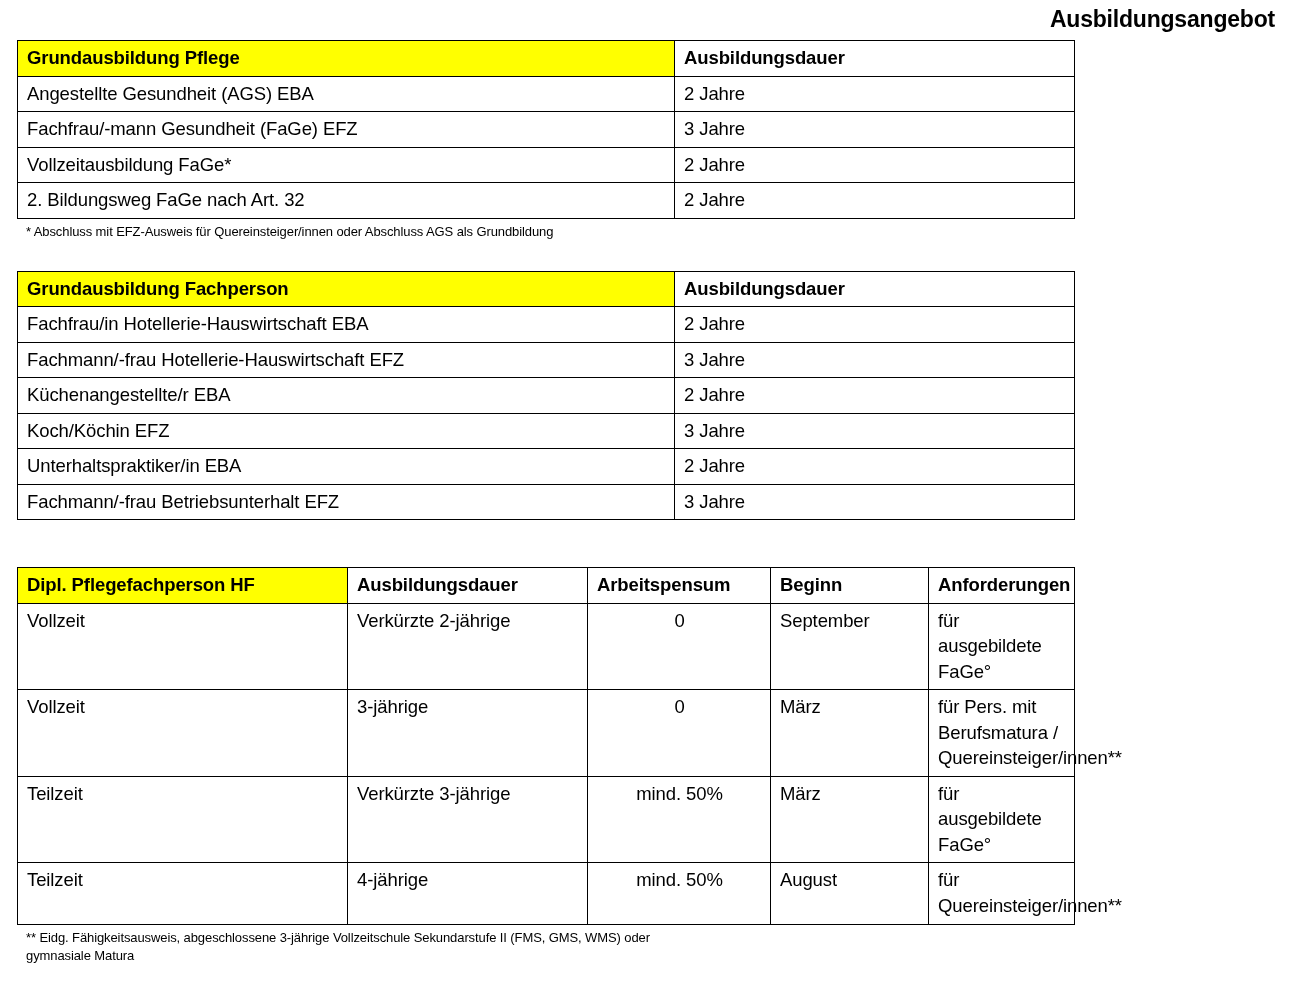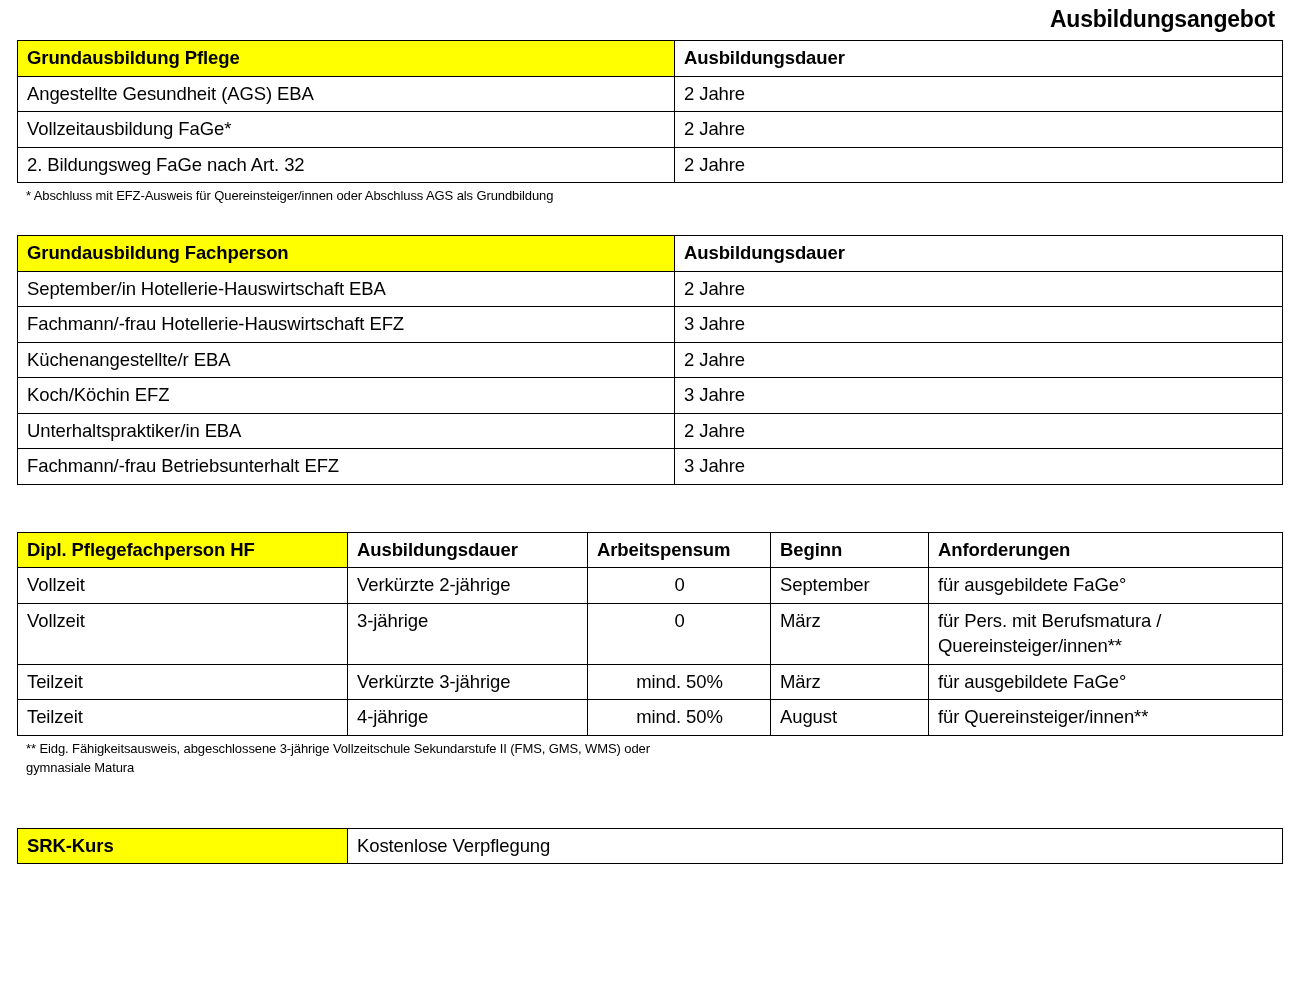--- a/index.html
+++ b/index.html
@@ -24,21 +24,21 @@
   .page-title {
     font-size: 23px;
     font-weight: bold;
     letter-spacing: -0.2px;
     margin: 7px 0 8px 10px;
     line-height: 1.1;
     text-align: right;
   }
   table.grid {
     border-collapse: collapse;
-    width: 1266px;
+    width: 1058px;
     table-layout: fixed;
   }
   table.grid td {
     border: 1px solid #000000;
     padding: 4px 8px 5px 9px;
     font-size: 18.5px;
     line-height: 1.38;
     vertical-align: top;
     letter-spacing: -0.1px;
   }
@@ -84,20 +84,24 @@
     <tbody>
       <tr>
         <td class="yellow">Grundausbildung Pflege</td>
         <td class="hdr">Ausbildungsdauer</td>
       </tr>
       <tr>
         <td>Angestellte Gesundheit (AGS) EBA</td>
         <td>2 Jahre</td>
       </tr>
       <tr>
+        <td>Fachfrau/-mann Gesundheit (FaGe) EFZ</td>
+        <td>3 Jahre</td>
+      </tr>
+      <tr>
         <td>Vollzeitausbildung FaGe*</td>
         <td>2 Jahre</td>
       </tr>
       <tr>
         <td>2. Bildungsweg FaGe nach Art. 32</td>
         <td>2 Jahre</td>
       </tr>
     </tbody>
   </table>
 
@@ -109,21 +113,21 @@
     <colgroup>
         <col class="c1">
         <col>
       </colgroup>
     <tbody>
       <tr>
         <td class="yellow">Grundausbildung Fachperson</td>
         <td class="hdr">Ausbildungsdauer</td>
       </tr>
       <tr>
-        <td>September/in Hotellerie-Hauswirtschaft EBA</td>
+        <td>Fachfrau/in Hotellerie-Hauswirtschaft EBA</td>
         <td>2 Jahre</td>
       </tr>
       <tr>
         <td>Fachmann/-frau Hotellerie-Hauswirtschaft EFZ</td>
         <td>3 Jahre</td>
       </tr>
       <tr>
         <td>Küchenangestellte/r EBA</td>
         <td>2 Jahre</td>
       </tr>

